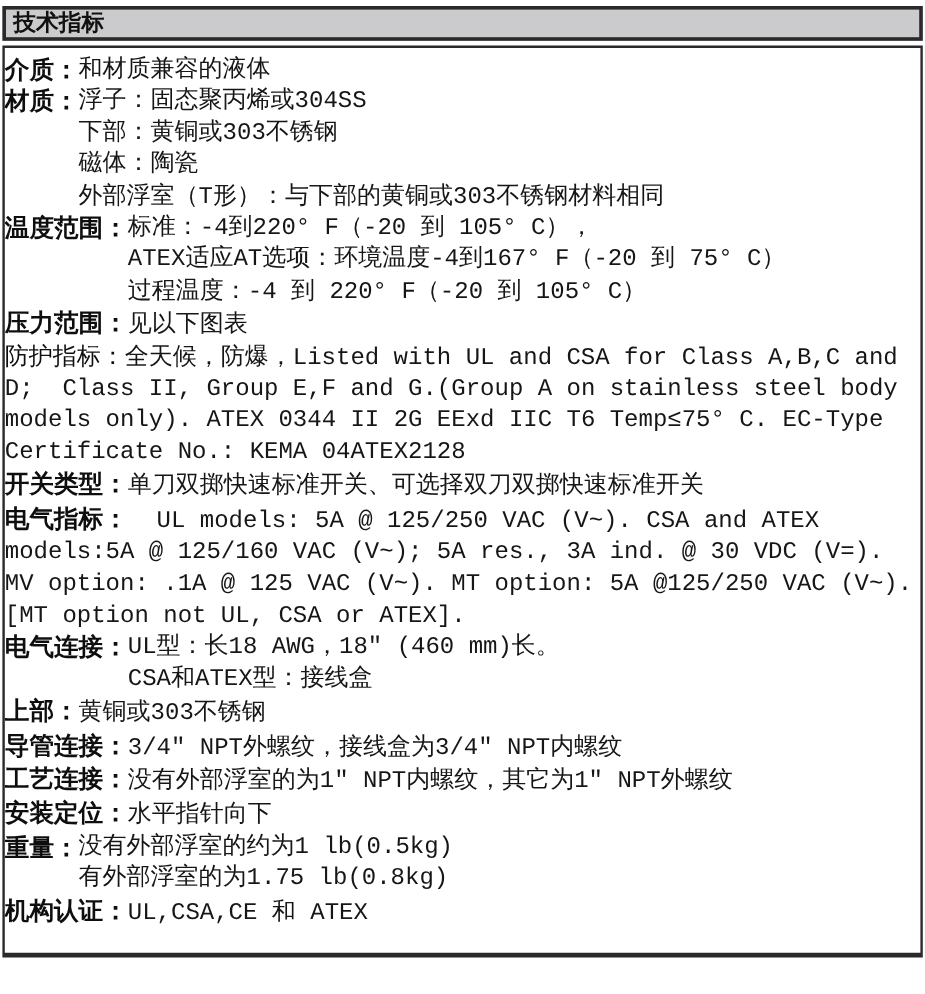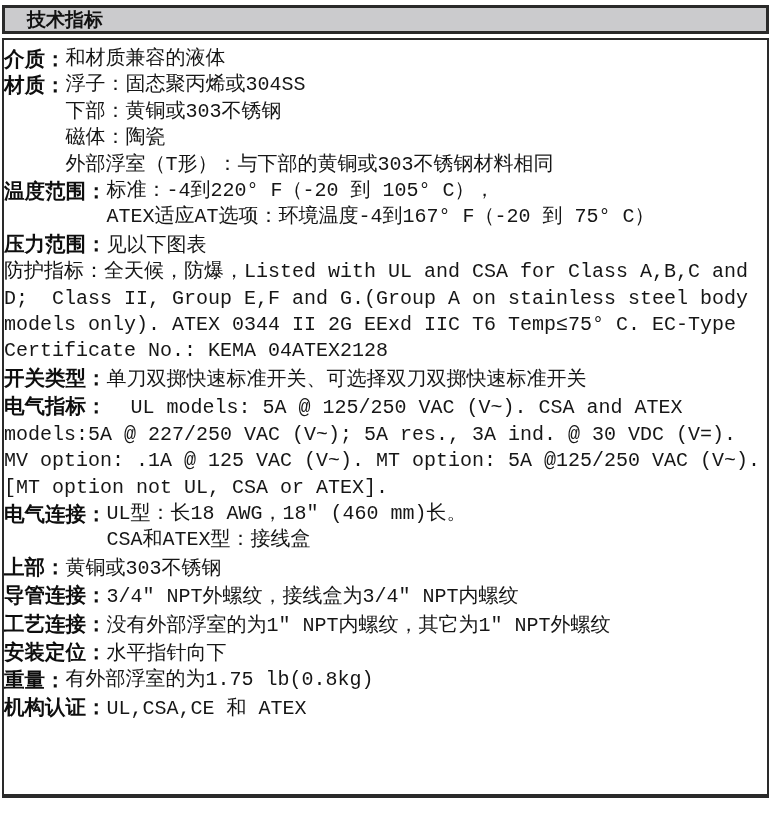--- a/index.html
+++ b/index.html
@@ -17,21 +17,21 @@
     padding: 5px 2px 0 2px;
     font-family: "Liberation Mono", "DejaVu Sans Mono", monospace;
     color: #161616;
   }
   .title-bar {
     box-sizing: border-box;
     border: 3px solid #2a2a2a;
     background: #cbcbcd;
     height: 29px;
     line-height: 23px;
-    padding: 0 22px;
+    padding: 0 6px;
     font-family: "Liberation Sans", "DejaVu Sans", sans-serif;
     font-weight: bold;
     font-size: 19px;
     color: #111111;
   }
   .content-box {
     box-sizing: border-box;
     margin-top: 4px;
     border: 2px solid #2a2a2a;
     border-bottom-width: 4px;
@@ -100,38 +100,40 @@
           <div class="spec-line">下部：黄铜或303不锈钢</div>
           <div class="spec-line">磁体：陶瓷</div>
           <div class="spec-line">外部浮室（T形）：与下部的黄铜或303不锈钢材料相同</div>
         </div>
       </div>
       <div class="row hang">
         <span class="spec-label">温度范围：</span>
         <div class="spec-lines">
           <div class="spec-line">标准：-4到220° F（-20 到 105° C），</div>
           <div class="spec-line">ATEX适应AT选项：环境温度-4到167° F（-20 到 75° C）</div>
+          <div class="spec-line">过程温度：-4 到 220° F（-20 到 105° C）</div>
         </div>
       </div>
       <div class="row flow"><span class="spec-label">压力范围：</span><span class="spec-text">见以下图表</span></div>
       <div class="row flow"><span class="spec-label nb">防护指标：</span><span class="spec-text">全天候，防爆，Listed with UL and CSA for Class A,B,C and D;  Class II, Group E,F and G.(Group A on stainless steel body models only). ATEX 0344 II 2G EExd IIC T6 Temp≤75° C. EC-Type Certificate No.: KEMA 04ATEX2128</span></div>
       <div class="row flow"><span class="spec-label">开关类型：</span><span class="spec-text">单刀双掷快速标准开关、可选择双刀双掷快速标准开关</span></div>
-      <div class="row flow"><span class="spec-label">电气指标：</span><span class="spec-text">  UL models: 5A @ 125/250 VAC (V~). CSA and ATEX models:5A @ 227/250 VAC (V~); 5A res., 3A ind. @ 30 VDC (V=). MV option: .1A @ 125 VAC (V~). MT option: 5A @125/250 VAC (V~). [MT option not UL, CSA or ATEX].</span></div>
+      <div class="row flow"><span class="spec-label">电气指标：</span><span class="spec-text">  UL models: 5A @ 125/250 VAC (V~). CSA and ATEX models:5A @ 125/160 VAC (V~); 5A res., 3A ind. @ 30 VDC (V=). MV option: .1A @ 125 VAC (V~). MT option: 5A @125/250 VAC (V~). [MT option not UL, CSA or ATEX].</span></div>
       <div class="row hang">
         <span class="spec-label">电气连接：</span>
         <div class="spec-lines">
           <div class="spec-line">UL型：长18 AWG，18″ (460 mm)长。</div>
           <div class="spec-line">CSA和ATEX型：接线盒</div>
         </div>
       </div>
       <div class="row flow"><span class="spec-label">上部：</span><span class="spec-text">黄铜或303不锈钢</span></div>
       <div class="row flow"><span class="spec-label">导管连接：</span><span class="spec-text">3/4″ NPT外螺纹，接线盒为3/4″ NPT内螺纹</span></div>
       <div class="row flow"><span class="spec-label">工艺连接：</span><span class="spec-text">没有外部浮室的为1″ NPT内螺纹，其它为1″ NPT外螺纹</span></div>
       <div class="row flow"><span class="spec-label">安装定位：</span><span class="spec-text">水平指针向下</span></div>
       <div class="row hang">
         <span class="spec-label">重量：</span>
         <div class="spec-lines">
+          <div class="spec-line">没有外部浮室的约为1 lb(0.5kg)</div>
           <div class="spec-line">有外部浮室的为1.75 lb(0.8kg)</div>
         </div>
       </div>
       <div class="row flow"><span class="spec-label">机构认证：</span><span class="spec-text">UL,CSA,CE 和 ATEX</span></div>
     </div>
 </div>
 
 </body></html>

